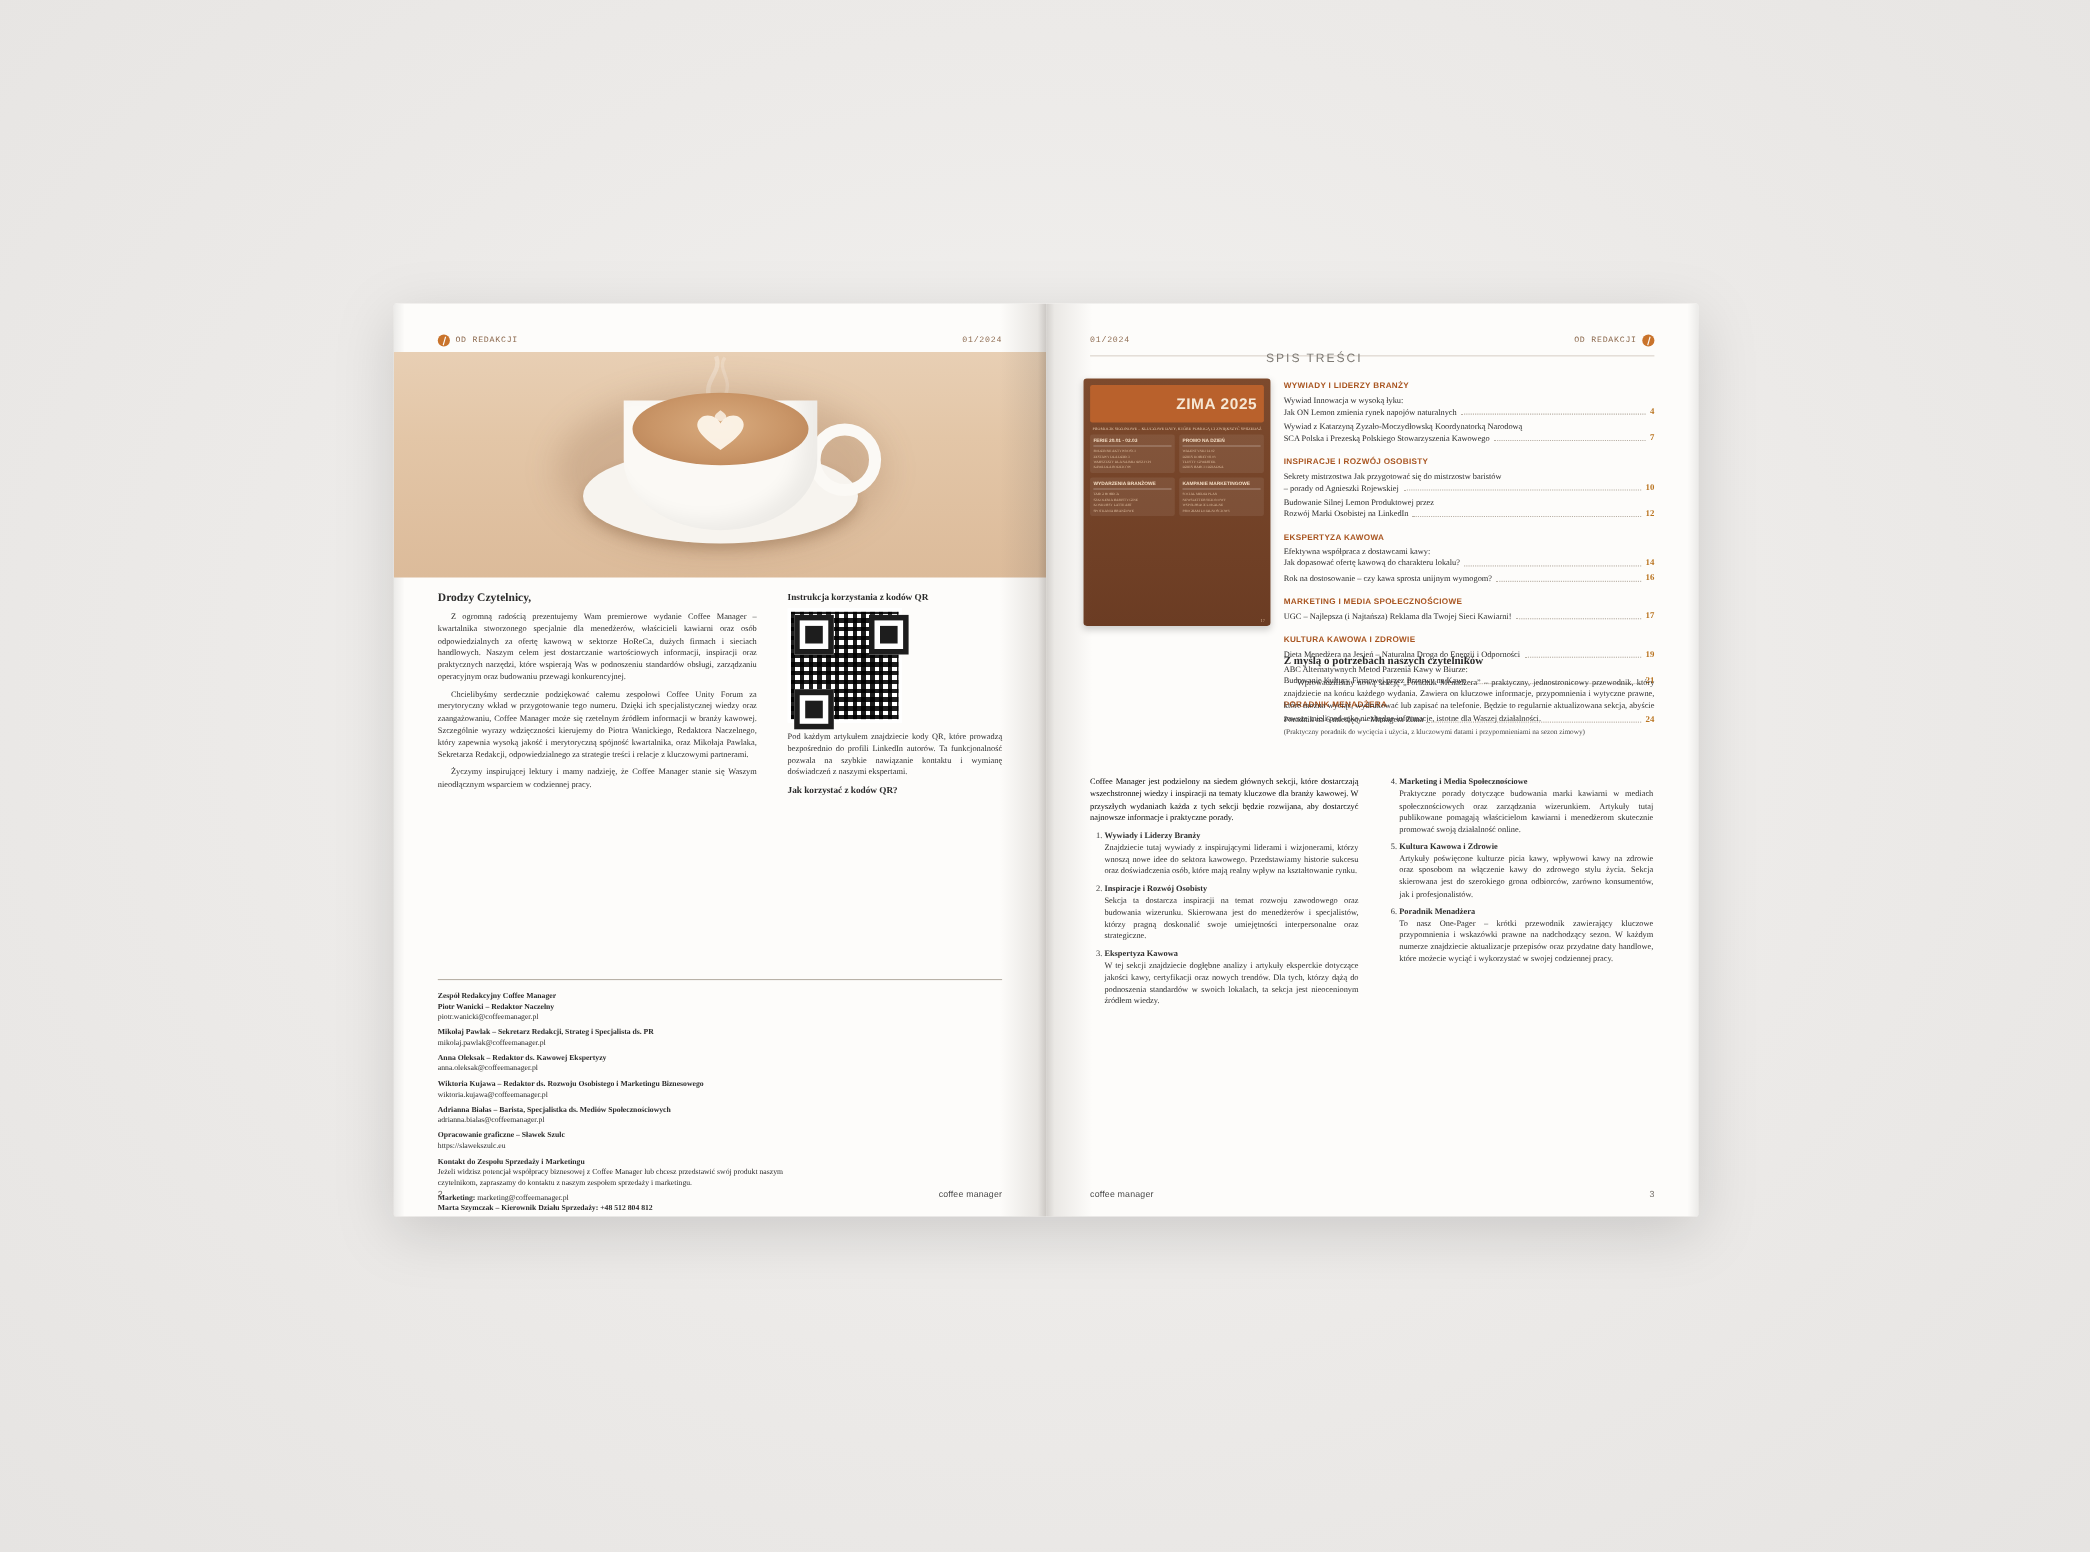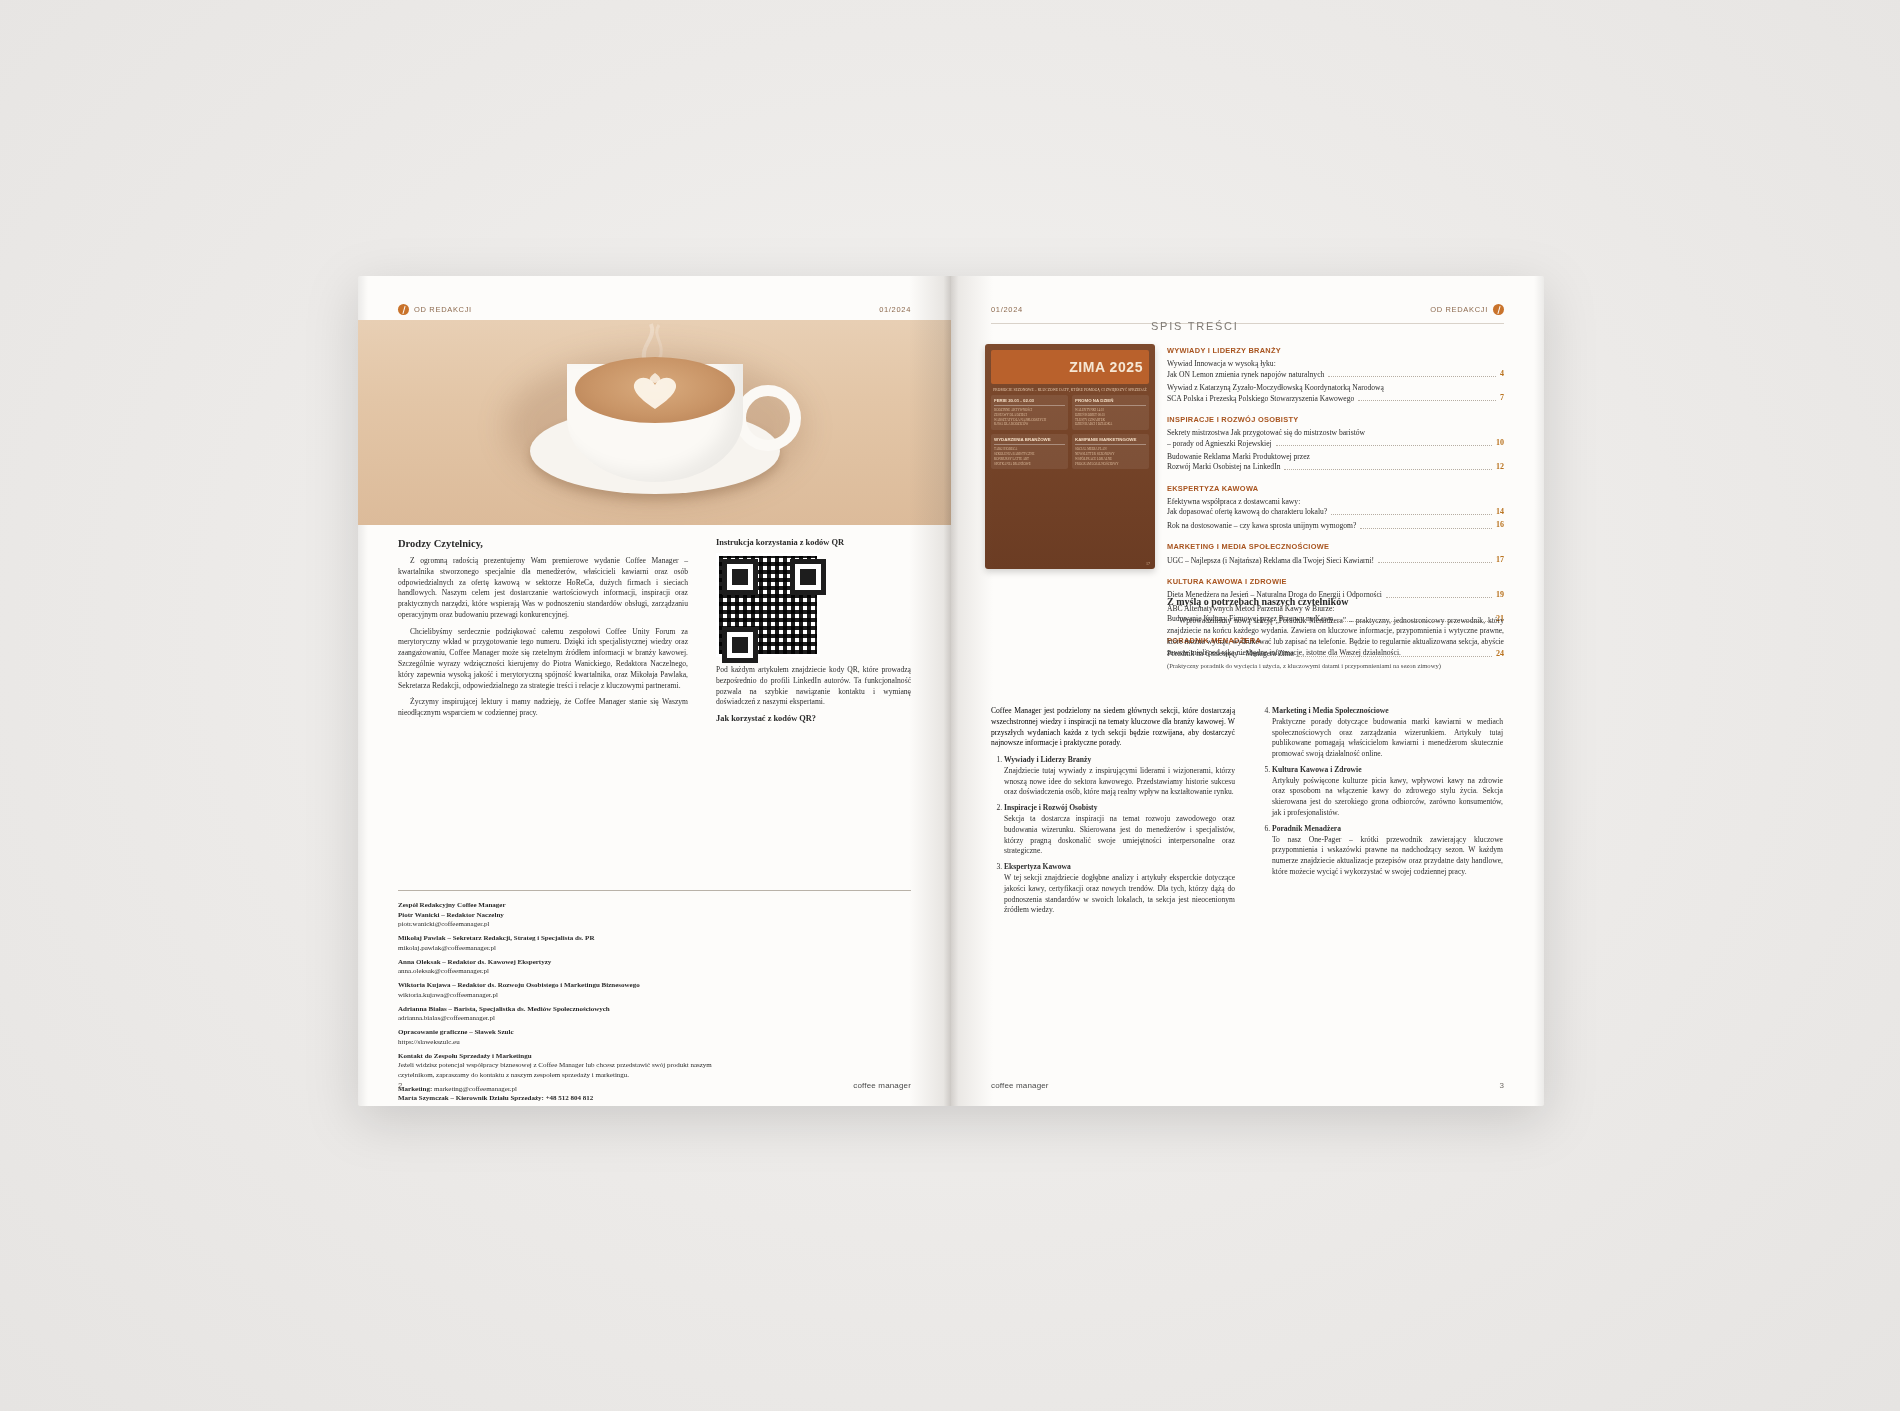--- a/index.html
+++ b/index.html
@@ -18,21 +18,21 @@
     background:linear-gradient(to right, rgba(120,110,100,0) 0%, rgba(120,110,100,.16) 82%, rgba(90,80,72,.30) 100%);}
   .page.right:after{content:"";position:absolute;left:0;top:0;width:42px;height:100%;
     background:linear-gradient(to left, rgba(120,110,100,0) 0%, rgba(120,110,100,.14) 82%, rgba(90,80,72,.26) 100%);}
   .page.left:before,.page.right:before{content:"";position:absolute;top:0;height:100%;width:10px;}
   .page.left:before{left:0;background:linear-gradient(to right,rgba(0,0,0,.07),rgba(0,0,0,0));}
   .page.right:before{right:0;background:linear-gradient(to left,rgba(0,0,0,.07),rgba(0,0,0,0));}
 
   .inner{position:absolute;inset:0;padding:28px 40px 18px 40px;box-sizing:border-box;}
 
   
-  .runhead{display:flex;align-items:center;justify-content:space-between;font-family:Liberation Sans, sans-serif;
+  .runhead{display:flex;align-items:center;justify-content:space-between;font-family:Liberation Mono, monospace;
     font-size:7.5px;letter-spacing:.09em;color:#8d6a4f;}
   .runhead .lbl{display:flex;align-items:center;gap:5px;}
   .bean{width:11px;height:11px;border-radius:50%;background:#c9732b;position:relative;display:inline-block;}
   .bean:after{content:"";position:absolute;left:50%;top:1.5px;width:1px;height:8px;background:#fdfcfa;
     transform:translateX(-50%) rotate(16deg);}
   .rule{border:0;border-top:.6px solid #d9d2c9;margin:8px 0 0 0;}
 
   
   .photo{position:absolute;left:0;top:44px;width:593px;height:205px;overflow:hidden;
     background:linear-gradient(180deg,#e8cfb4 0%,#e3c6a7 38%,#dcbb9a 100%);}
@@ -308,21 +308,21 @@
           <p class="toc-sec gap">INSPIRACJE I ROZWÓJ OSOBISTY</p>
           <div class="toc-item multi">
             <span class="l1">Sekrety mistrzostwa Jak przygotować się do mistrzostw baristów</span>
             <span class="l2">
               <span class="txt">– porady od Agnieszki Rojewskiej</span>
               <span class="dots"></span>
               <span class="pg">10</span>
             </span>
           </div>
           <div class="toc-item multi">
-            <span class="l1">Budowanie Reklama Marki Produktowej przez</span>
+            <span class="l1">Budowanie Silnej Lemon Produktowej przez</span>
             <span class="l2">
               <span class="txt">Rozwój Marki Osobistej na LinkedIn</span>
               <span class="dots"></span>
               <span class="pg">12</span>
             </span>
           </div>
 
           <p class="toc-sec gap">EKSPERTYZA KAWOWA</p>
           <div class="toc-item multi">
             <span class="l1">Efektywna współpraca z dostawcami kawy:</span>

